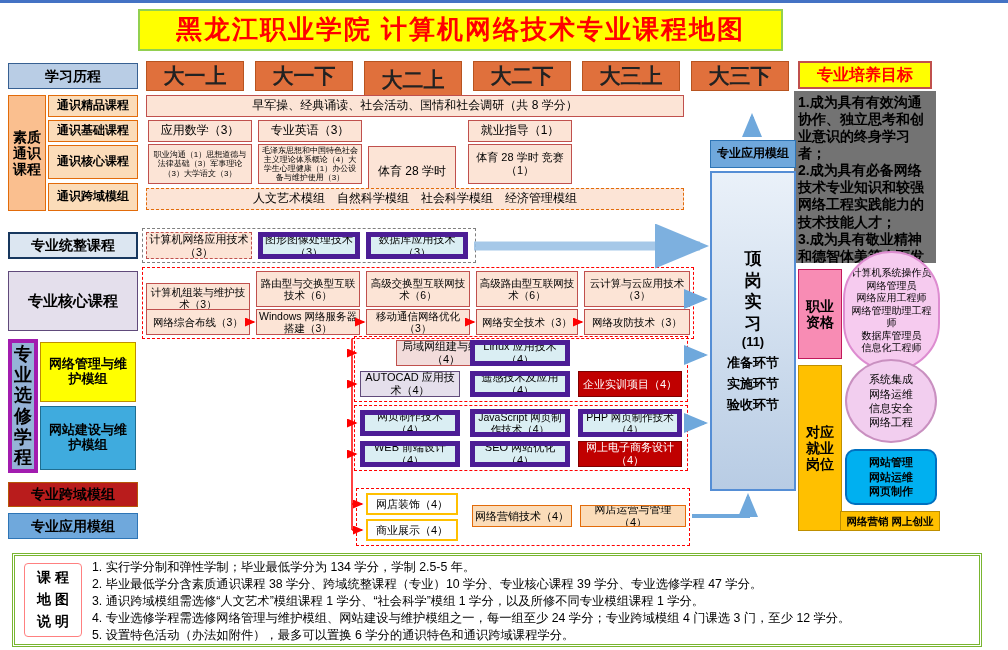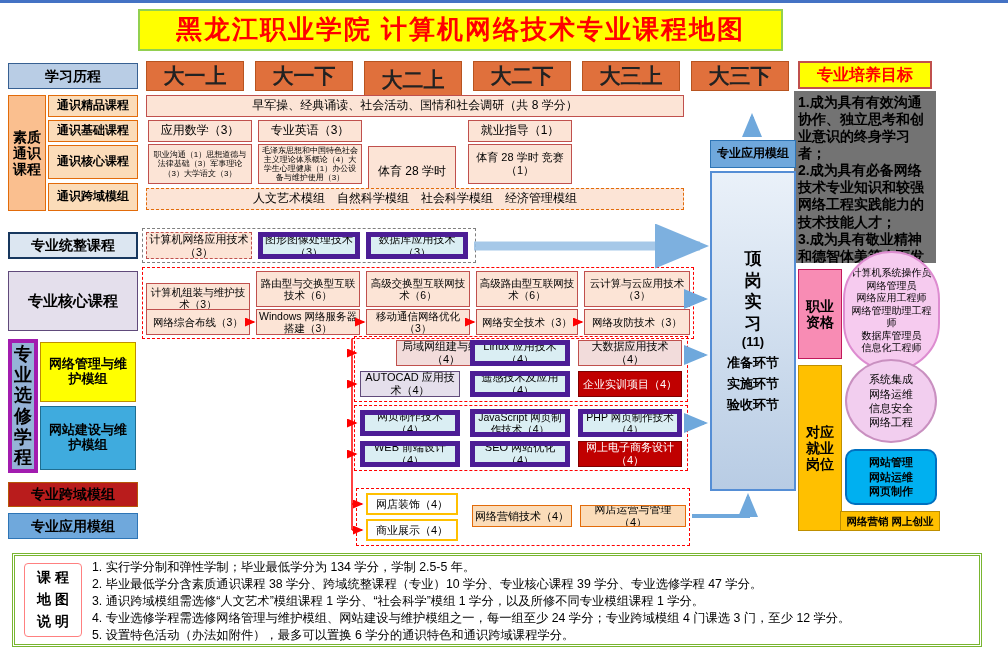--- a/index.html
+++ b/index.html
@@ -104,21 +104,20 @@
 
   <div class="b electlabel" style="left:8px;top:336px;width:30px;height:134px;padding:1px;">专业选修学程</div>
   <div class="b yellowlabel" style="left:40px;top:339px;width:96px;height:60px;padding:2px;">网络管理与维护模组</div>
   <div class="b bluemod" style="left:40px;top:403px;width:96px;height:64px;padding:2px;">网站建设与维护模组</div>
 
   <div class="b dashR" style="left:354px;top:333px;width:334px;height:66px;"></div>
   <div class="b pinkbox f11" style="left:360px;top:337px;width:100px;height:26px;margin-left:36px;">局域网组建与维护（4）</div>
   <div class="b lav f11" style="left:360px;top:368px;width:100px;height:26px;">AUTOCAD 应用技术（4）</div>
   <div class="b cyan f11" style="left:470px;top:337px;width:100px;height:26px;">Linux 应用技术（4）</div>
   <div class="b cyan f11" style="left:470px;top:368px;width:100px;height:26px;">遥感技术及应用（4）</div>
-  <div class="b pinkbox f11" style="left:578px;top:337px;width:104px;height:26px;">大数据应用技术（4）</div>
   <div class="b redbox f11" style="left:578px;top:368px;width:104px;height:26px;">企业实训项目（4）</div>
 
   <div class="b dashR" style="left:354px;top:402px;width:334px;height:66px;"></div>
   <div class="b cyan f11" style="left:360px;top:407px;width:100px;height:26px;">网页制作技术（4）</div>
   <div class="b cyan f11" style="left:360px;top:438px;width:100px;height:26px;">WEB 前端设计（4）</div>
   <div class="b cyan f10" style="left:470px;top:406px;width:100px;height:28px;">JavaScript 网页制作技术（4）</div>
   <div class="b cyan f11" style="left:470px;top:438px;width:100px;height:26px;">SEO 网站优化（4）</div>
   <div class="b cyan f10" style="left:578px;top:406px;width:104px;height:28px;">PHP 网页制作技术（4）</div>
   <div class="b redbox f11" style="left:578px;top:438px;width:104px;height:26px;">网上电子商务设计（4）</div>
 

